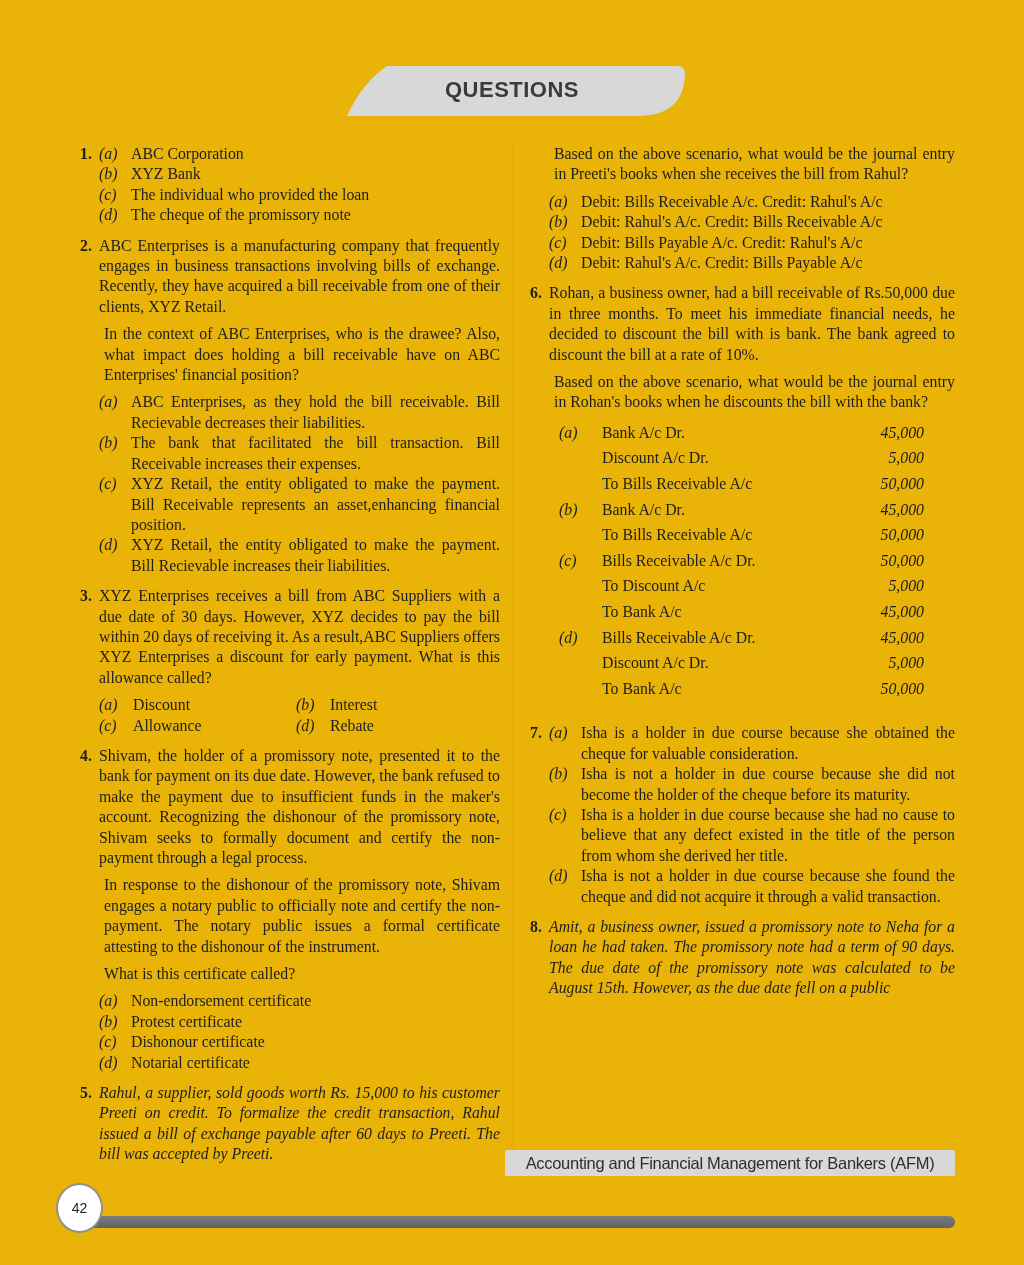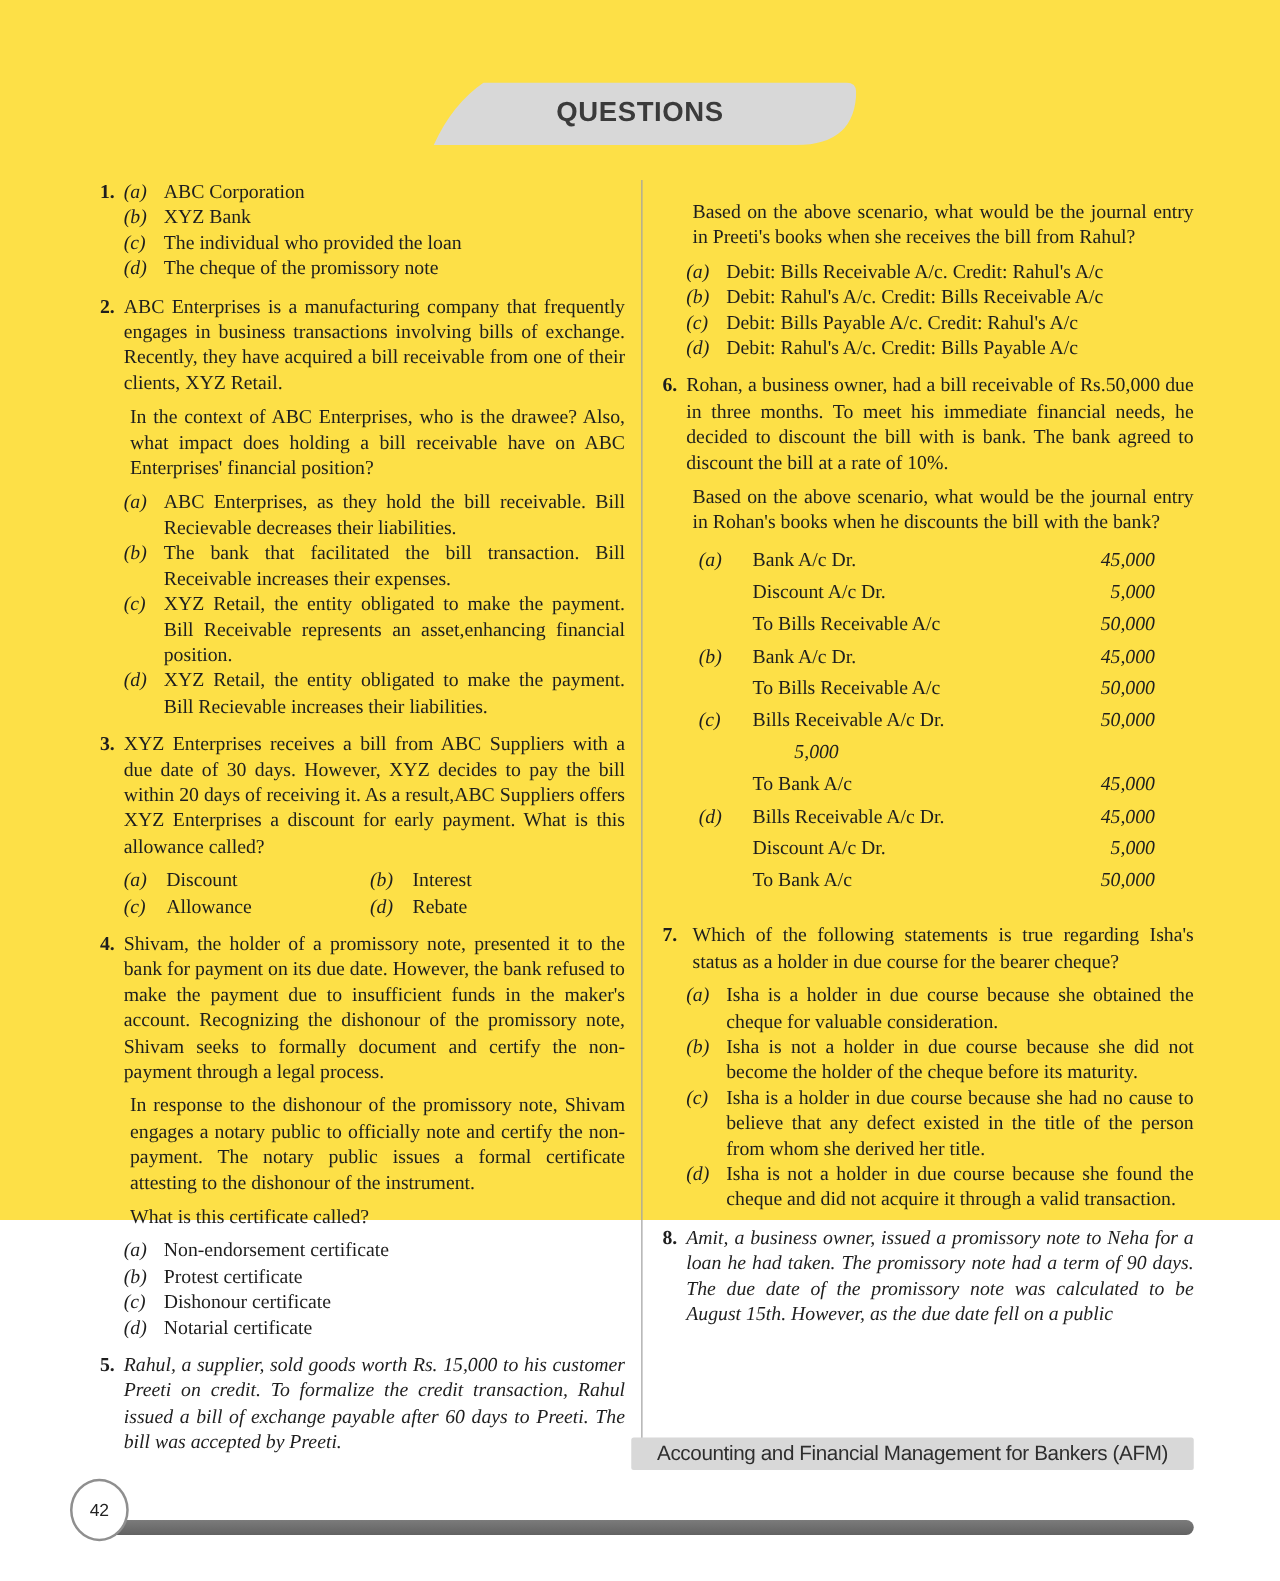--- a/index.html
+++ b/index.html
@@ -4,38 +4,38 @@
 <style>
   * { margin:0; padding:0; box-sizing:border-box; }
   html,body { background:#ffffff; }
   body {
     width:1024px; height:1265px;
     font-family:"Liberation Serif", serif;
     color:#1e1e1e;
     position:relative;
     overflow:hidden;
   }
-  .page { position:relative; width:1024px; height:976px; background:#fde047; }
+  .page { position:relative; width:1024px; height:1265px; background:#eab308; }
 
   
   .banner { position:absolute; left:339px; top:66px; width:346px; height:50px; }
   .banner svg { position:absolute; inset:0; width:100%; height:100%; }
   .banner-title {
     position:absolute; inset:0;
     display:flex; align-items:center; justify-content:center;
     font-family:"Liberation Sans", sans-serif;
     font-weight:700; font-size:22px; letter-spacing:0.5px;
     color:#3b3b3b; padding-bottom:2px;
   }
 
   
   .columns { position:absolute; left:80px; top:144px; width:875px; display:flex; }
   .col-left  { width:420px; }
   .divider   { width:1px; background:#a3a3a3; margin:0 16px 0 13px; }
-  .col-right { width:425px;margin-top:16px; }
+  .col-right { width:425px; }
 
   .col { font-size:15.8px; line-height:20.4px; }
 
   .q { display:flex; margin-bottom:10px; }
   .qnum { width:19px; font-weight:700; flex:none; }
   .qbody { flex:1; min-width:0; }
   .qtext, .qpara { text-align:justify; margin-bottom:7px; }
   .qpara { padding-left:5px; }
   .qtext:last-child, .qpara:last-child { margin-bottom:0;font-style:italic; }
 
@@ -258,20 +258,21 @@
               <span class="jentry">To Bills Receivable A/c</span>
               <span class="jamount">50,000</span>
             </div>
             <div class="jrow">
               <span class="jlabel">(c)</span>
               <span class="jentry">Bills Receivable A/c Dr.</span>
               <span class="jamount">50,000</span>
             </div>
             <div class="jrow">
               <span class="jlabel"></span>
+              <span class="jentry">To Discount A/c</span>
               <span class="jamount">5,000</span>
             </div>
             <div class="jrow">
               <span class="jlabel"></span>
               <span class="jentry">To Bank A/c</span>
               <span class="jamount">45,000</span>
             </div>
             <div class="jrow">
               <span class="jlabel">(d)</span>
               <span class="jentry">Bills Receivable A/c Dr.</span>
@@ -287,21 +288,20 @@
               <span class="jentry">To Bank A/c</span>
               <span class="jamount">50,000</span>
             </div>
           </div>
         </div>
       </div>
 
       <div class="q">
         <div class="qnum">7.</div>
         <div class="qbody">
-          <p class="qpara">Which of the following statements is true regarding Isha's status as a holder in due course for the bearer cheque?</p>
           <div class="opt">
             <span class="olabel">(a)</span>
             <span class="otext">Isha is a holder in due course because she obtained the cheque for valuable consideration.</span>
           </div>
           <div class="opt">
             <span class="olabel">(b)</span>
             <span class="otext">Isha is not a holder in due course because she did not become the holder of the cheque before its maturity.</span>
           </div>
           <div class="opt">
             <span class="olabel">(c)</span>

